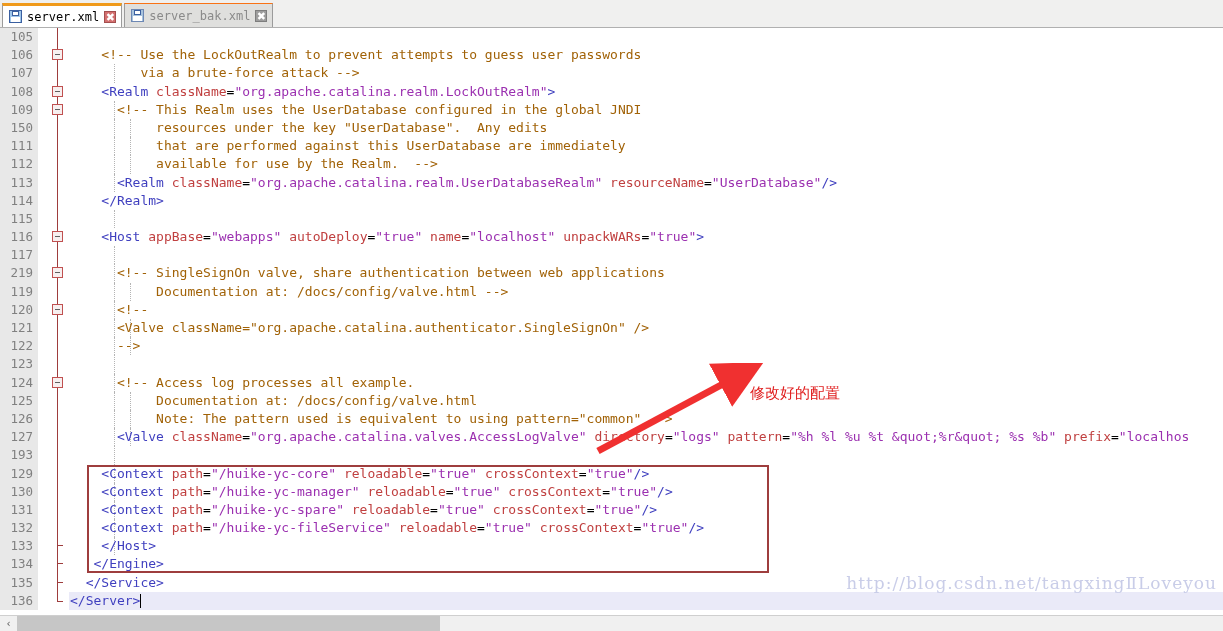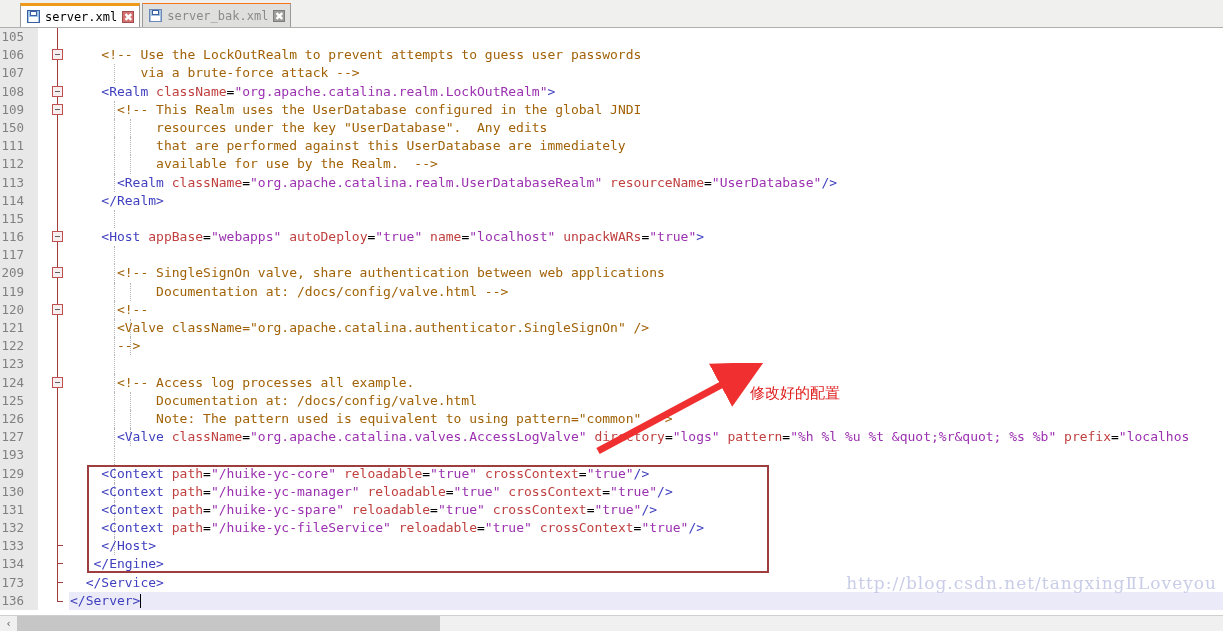--- a/index.html
+++ b/index.html
@@ -13,21 +13,21 @@
     position: relative;
   }
 
   
   #tabbar {
     height: 28px;
     background: #f0f0ef;
     border-bottom: 1px solid #b0b0b0;
     display: flex;
     align-items: flex-end;
-    padding-left: 20px;
+    padding-left: 2px;
     box-sizing: border-box;
     position: relative;
   }
   .tab {
     height: 24px;
     display: flex;
     align-items: center;
     gap: 5px;
     padding: 0 5px 0 6px;
     margin-right: 2px;
@@ -115,21 +115,21 @@
     font-size: 13px;
   }
   .lnum {
     position: absolute;
     left: 0; top: 0;
     width: 38px;
     height: 18.2px;
     background: #e8e8e8;
     color: #808080;
     text-align: right;
-    padding-right: 14px;
+    padding-right: 5px;
     box-sizing: border-box;
     font-size: 12.5px;
     font-family: "DejaVu Sans Mono", monospace;
   }
   .gutter {
     position: absolute;
     left: 43px; top: 0;
     width: 26px; height: 18.2px;
   }
   .foldbox {
@@ -303,38 +303,38 @@
       <div class="line"><div class="lnum">108</div><div class="gutter"><div class="guideline"></div><div class="foldbox"></div></div><div class="code"><span class="pln">    </span><span class="tag">&lt;Realm </span><span class="attr">className</span><span class="pln">=</span><span class="val">"org.apache.catalina.realm.LockOutRealm"</span><span class="tag">&gt;</span></div></div>
       <div class="line"><div class="lnum">109</div><div class="gutter"><div class="guideline"></div><div class="foldbox"></div></div><div class="indent-guide" style="left: 114px;"></div><div class="code"><span class="pln">      </span><span class="cmt">&lt;!-- This Realm uses the UserDatabase configured in the global JNDI</span></div></div>
       <div class="line"><div class="lnum">150</div><div class="gutter"><div class="guideline"></div></div><div class="indent-guide" style="left: 114px;"></div><div class="indent-guide" style="left: 130px;"></div><div class="code"><span class="pln">           </span><span class="cmt">resources under the key "UserDatabase".  Any edits</span></div></div>
       <div class="line"><div class="lnum">111</div><div class="gutter"><div class="guideline"></div></div><div class="indent-guide" style="left: 114px;"></div><div class="indent-guide" style="left: 130px;"></div><div class="code"><span class="pln">           </span><span class="cmt">that are performed against this UserDatabase are immediately</span></div></div>
       <div class="line"><div class="lnum">112</div><div class="gutter"><div class="guideline"></div></div><div class="indent-guide" style="left: 114px;"></div><div class="indent-guide" style="left: 130px;"></div><div class="code"><span class="pln">           </span><span class="cmt">available for use by the Realm.  --&gt;</span></div></div>
       <div class="line"><div class="lnum">113</div><div class="gutter"><div class="guideline"></div></div><div class="indent-guide" style="left: 114px;"></div><div class="code"><span class="pln">      </span><span class="tag">&lt;Realm </span><span class="attr">className</span><span class="pln">=</span><span class="val">"org.apache.catalina.realm.UserDatabaseRealm"</span><span class="pln"> </span><span class="attr">resourceName</span><span class="pln">=</span><span class="val">"UserDatabase"</span><span class="tag">/&gt;</span></div></div>
       <div class="line"><div class="lnum">114</div><div class="gutter"><div class="guideline"></div></div><div class="code"><span class="pln">    </span><span class="tag">&lt;/Realm&gt;</span></div></div>
       <div class="line"><div class="lnum">115</div><div class="gutter"><div class="guideline"></div></div><div class="indent-guide" style="left: 114px;"></div><div class="code"></div></div>
       <div class="line"><div class="lnum">116</div><div class="gutter"><div class="guideline"></div><div class="foldbox"></div></div><div class="code"><span class="pln">    </span><span class="tag">&lt;Host </span><span class="attr">appBase</span><span class="pln">=</span><span class="val">"webapps"</span><span class="pln"> </span><span class="attr">autoDeploy</span><span class="pln">=</span><span class="val">"true"</span><span class="pln"> </span><span class="attr">name</span><span class="pln">=</span><span class="val">"localhost"</span><span class="pln"> </span><span class="attr">unpackWARs</span><span class="pln">=</span><span class="val">"true"</span><span class="tag">&gt;</span></div></div>
       <div class="line"><div class="lnum">117</div><div class="gutter"><div class="guideline"></div></div><div class="indent-guide" style="left: 114px;"></div><div class="code"></div></div>
-      <div class="line"><div class="lnum">209</div><div class="gutter"><div class="guideline"></div><div class="foldbox"></div></div><div class="indent-guide" style="left: 114px;"></div><div class="code"><span class="pln">      </span><span class="cmt">&lt;!-- SingleSignOn valve, share authentication between web applications</span></div></div>
+      <div class="line"><div class="lnum">219</div><div class="gutter"><div class="guideline"></div><div class="foldbox"></div></div><div class="indent-guide" style="left: 114px;"></div><div class="code"><span class="pln">      </span><span class="cmt">&lt;!-- SingleSignOn valve, share authentication between web applications</span></div></div>
       <div class="line"><div class="lnum">119</div><div class="gutter"><div class="guideline"></div></div><div class="indent-guide" style="left: 114px;"></div><div class="indent-guide" style="left: 130px;"></div><div class="code"><span class="pln">           </span><span class="cmt">Documentation at: /docs/config/valve.html --&gt;</span></div></div>
       <div class="line"><div class="lnum">120</div><div class="gutter"><div class="guideline"></div><div class="foldbox"></div></div><div class="indent-guide" style="left: 114px;"></div><div class="code"><span class="pln">      </span><span class="cmt">&lt;!--</span></div></div>
       <div class="line"><div class="lnum">121</div><div class="gutter"><div class="guideline"></div></div><div class="indent-guide" style="left: 114px;"></div><div class="indent-guide" style="left: 130px;"></div><div class="code"><span class="pln">      </span><span class="cmt">&lt;Valve className="org.apache.catalina.authenticator.SingleSignOn" /&gt;</span></div></div>
       <div class="line"><div class="lnum">122</div><div class="gutter"><div class="guideline"></div></div><div class="indent-guide" style="left: 114px;"></div><div class="indent-guide" style="left: 130px;"></div><div class="code"><span class="pln">      </span><span class="cmt">--&gt;</span></div></div>
       <div class="line"><div class="lnum">123</div><div class="gutter"><div class="guideline"></div></div><div class="indent-guide" style="left: 114px;"></div><div class="code"></div></div>
       <div class="line"><div class="lnum">124</div><div class="gutter"><div class="guideline"></div><div class="foldbox"></div></div><div class="indent-guide" style="left: 114px;"></div><div class="code"><span class="pln">      </span><span class="cmt">&lt;!-- Access log processes all example.</span></div></div>
       <div class="line"><div class="lnum">125</div><div class="gutter"><div class="guideline"></div></div><div class="indent-guide" style="left: 114px;"></div><div class="indent-guide" style="left: 130px;"></div><div class="code"><span class="pln">           </span><span class="cmt">Documentation at: /docs/config/valve.html</span></div></div>
       <div class="line"><div class="lnum">126</div><div class="gutter"><div class="guideline"></div></div><div class="indent-guide" style="left: 114px;"></div><div class="indent-guide" style="left: 130px;"></div><div class="code"><span class="pln">           </span><span class="cmt">Note: The pattern used is equivalent to using pattern="common" --&gt;</span></div></div>
       <div class="line"><div class="lnum">127</div><div class="gutter"><div class="guideline"></div></div><div class="indent-guide" style="left: 114px;"></div><div class="indent-guide" style="left: 130px;"></div><div class="code"><span class="pln">      </span><span class="tag">&lt;Valve </span><span class="attr">className</span><span class="pln">=</span><span class="val">"org.apache.catalina.valves.AccessLogValve"</span><span class="pln"> </span><span class="attr">directory</span><span class="pln">=</span><span class="val">"logs"</span><span class="pln"> </span><span class="attr">pattern</span><span class="pln">=</span><span class="val">"%h %l %u %t &amp;quot;%r&amp;quot; %s %b"</span><span class="pln"> </span><span class="attr">prefix</span><span class="pln">=</span><span class="val">"localhos</span></div></div>
       <div class="line"><div class="lnum">193</div><div class="gutter"><div class="guideline"></div></div><div class="indent-guide" style="left: 114px;"></div><div class="code"></div></div>
       <div class="line"><div class="lnum">129</div><div class="gutter"><div class="guideline"></div></div><div class="indent-guide" style="left: 114px;"></div><div class="code"><span class="pln">    </span><span class="tag">&lt;Context </span><span class="attr">path</span><span class="pln">=</span><span class="val">"/huike-yc-core"</span><span class="pln"> </span><span class="attr">reloadable</span><span class="pln">=</span><span class="val">"true"</span><span class="pln"> </span><span class="attr">crossContext</span><span class="pln">=</span><span class="val">"true"</span><span class="tag">/&gt;</span></div></div>
       <div class="line"><div class="lnum">130</div><div class="gutter"><div class="guideline"></div></div><div class="indent-guide" style="left: 114px;"></div><div class="code"><span class="pln">    </span><span class="tag">&lt;Context </span><span class="attr">path</span><span class="pln">=</span><span class="val">"/huike-yc-manager"</span><span class="pln"> </span><span class="attr">reloadable</span><span class="pln">=</span><span class="val">"true"</span><span class="pln"> </span><span class="attr">crossContext</span><span class="pln">=</span><span class="val">"true"</span><span class="tag">/&gt;</span></div></div>
       <div class="line"><div class="lnum">131</div><div class="gutter"><div class="guideline"></div></div><div class="indent-guide" style="left: 114px;"></div><div class="code"><span class="pln">    </span><span class="tag">&lt;Context </span><span class="attr">path</span><span class="pln">=</span><span class="val">"/huike-yc-spare"</span><span class="pln"> </span><span class="attr">reloadable</span><span class="pln">=</span><span class="val">"true"</span><span class="pln"> </span><span class="attr">crossContext</span><span class="pln">=</span><span class="val">"true"</span><span class="tag">/&gt;</span></div></div>
       <div class="line"><div class="lnum">132</div><div class="gutter"><div class="guideline"></div></div><div class="indent-guide" style="left: 114px;"></div><div class="code"><span class="pln">    </span><span class="tag">&lt;Context </span><span class="attr">path</span><span class="pln">=</span><span class="val">"/huike-yc-fileService"</span><span class="pln"> </span><span class="attr">reloadable</span><span class="pln">=</span><span class="val">"true"</span><span class="pln"> </span><span class="attr">crossContext</span><span class="pln">=</span><span class="val">"true"</span><span class="tag">/&gt;</span></div></div>
       <div class="line"><div class="lnum">133</div><div class="gutter"><div class="guideline"></div><div class="tick"></div></div><div class="indent-guide" style="left: 114px;"></div><div class="code"><span class="pln">    </span><span class="tag">&lt;/Host&gt;</span></div></div>
       <div class="line"><div class="lnum">134</div><div class="gutter"><div class="guideline"></div><div class="tick"></div></div><div class="code"><span class="pln">   </span><span class="tag">&lt;/Engine&gt;</span></div></div>
-      <div class="line"><div class="lnum">173</div><div class="gutter"><div class="guideline"></div><div class="tick"></div></div><div class="code"><span class="pln">  </span><span class="tag">&lt;/Service&gt;</span></div></div>
+      <div class="line"><div class="lnum">135</div><div class="gutter"><div class="guideline"></div><div class="tick"></div></div><div class="code"><span class="pln">  </span><span class="tag">&lt;/Service&gt;</span></div></div>
       <div class="line"><div class="curline"></div><div class="lnum">136</div><div class="gutter"><div class="elbow"></div></div><div class="code"><span class="tag">&lt;/Server&gt;</span><span class="caret"></span></div></div>
     </div>
 
   <div id="annot-box"></div>
 
   <svg id="annot-arrow" viewBox="0 0 180 95">
     <defs>
       <marker id="ah" markerWidth="7" markerHeight="7" refX="2.5" refY="3.5" orient="auto">
         <path d="M0,0 L7,3.5 L0,7 z" fill="#f03030"></path>
       </marker>

